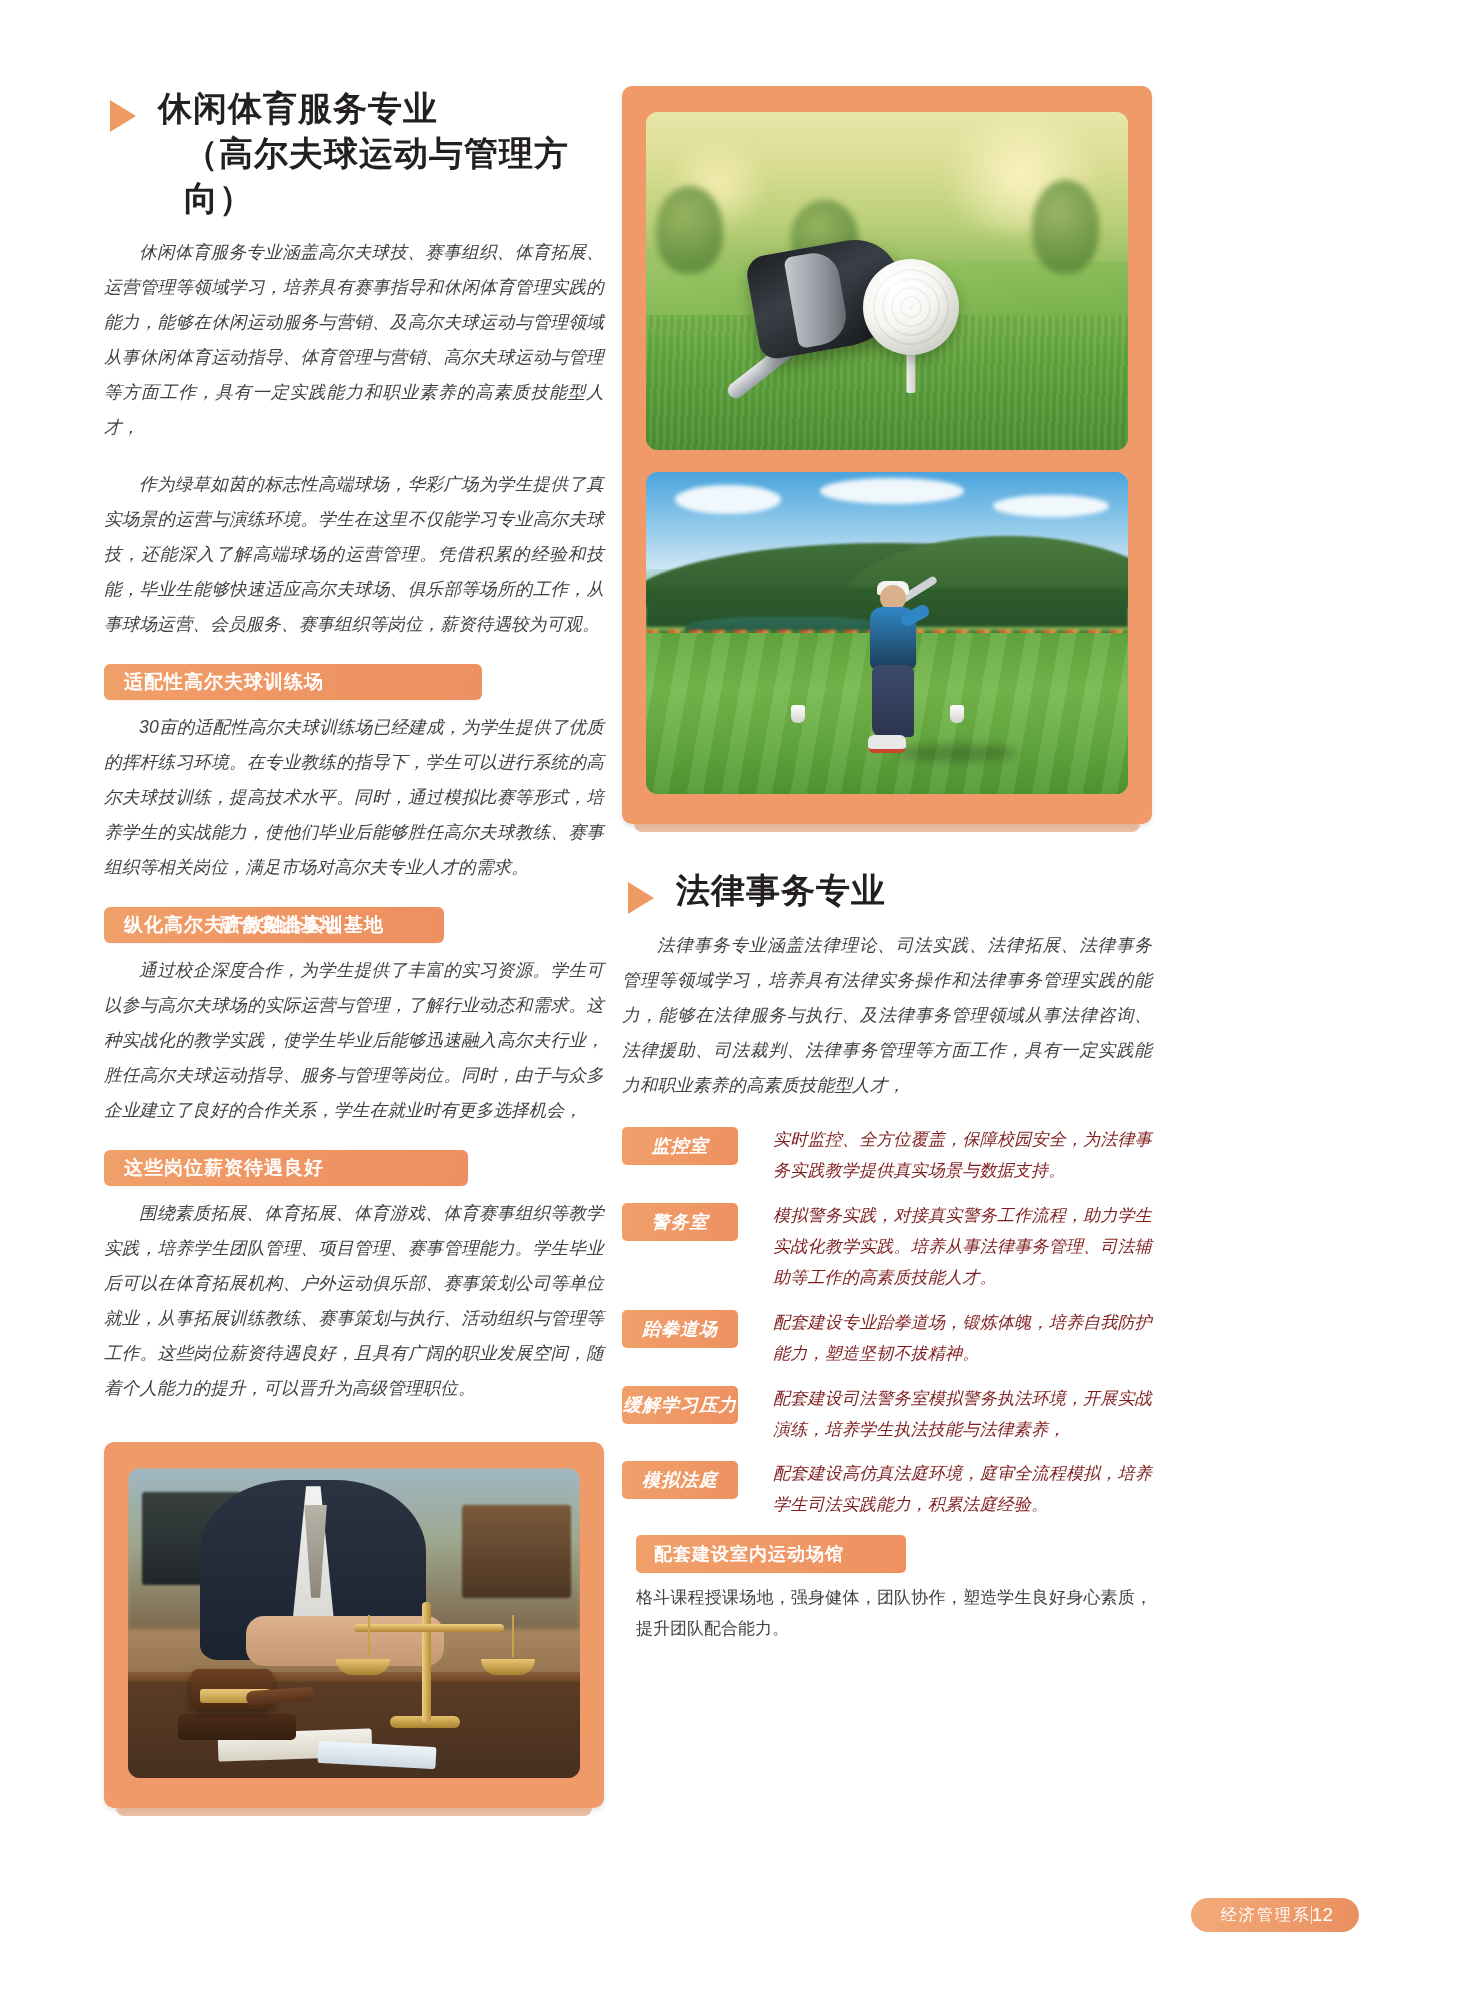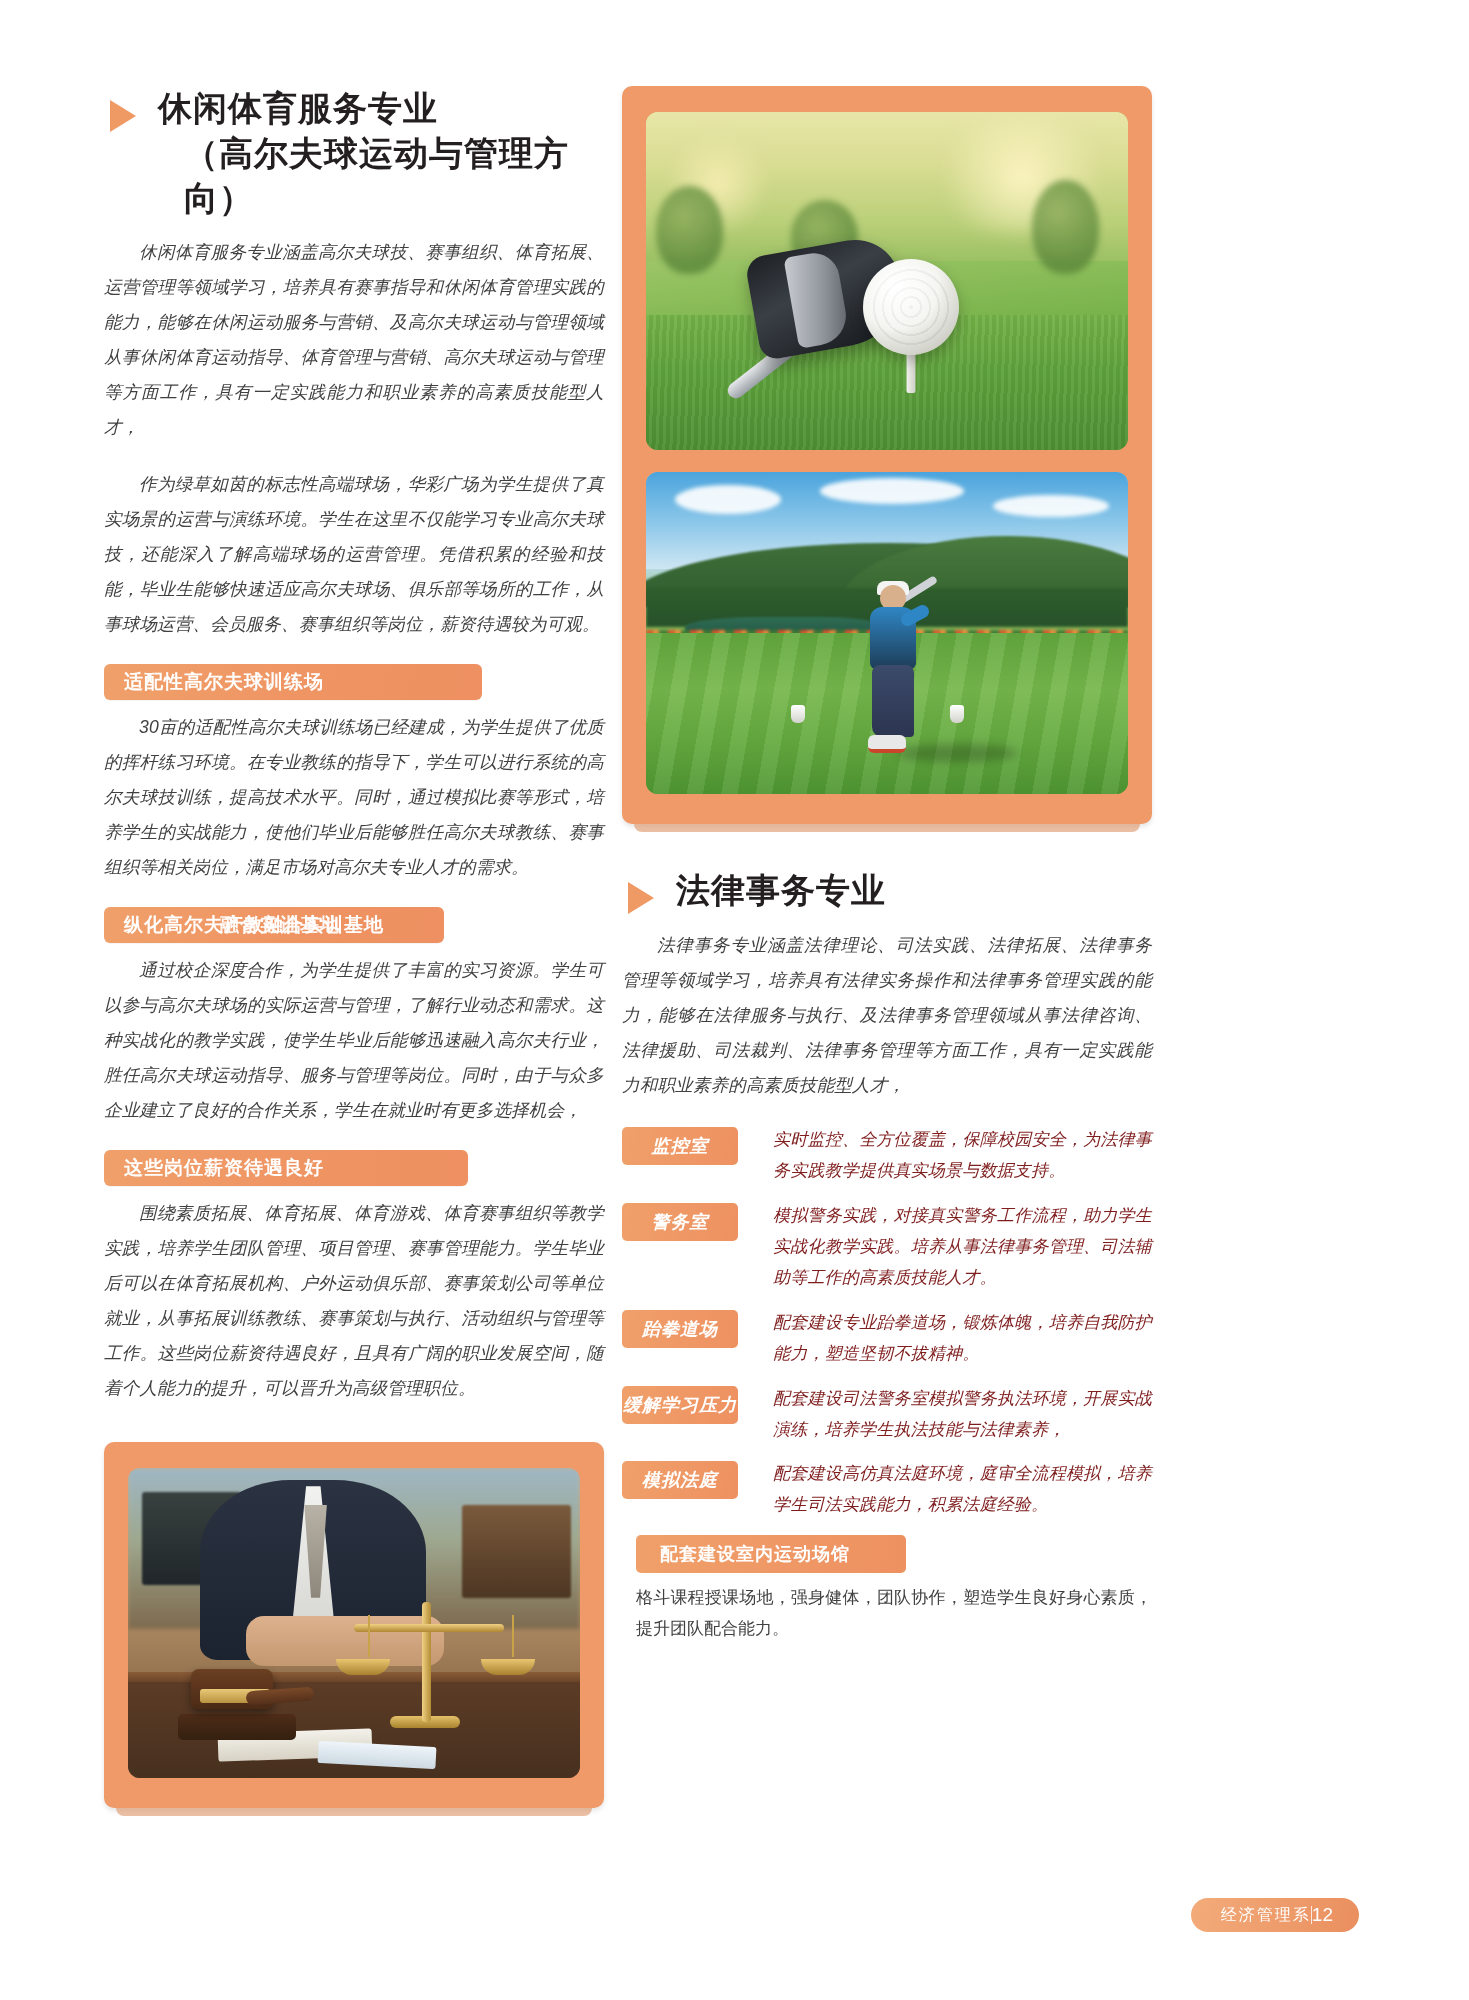--- a/index.html
+++ b/index.html
@@ -182,21 +182,21 @@
   .wide-tag {
     width: 270px;
     height: 38px;
     border-radius: 5px;
     background: linear-gradient(100deg, #f0a06a 0%, #ee9161 100%);
     color: #ffffff;
     font-size: 18px;
     font-weight: bold;
     display: flex;
     align-items: center;
-    padding-left: 24px;
+    padding-left: 18px;
     letter-spacing: 1px;
     box-sizing: border-box;
     margin: 10px 12px 10px 14px;
   }
   .wide-desc {
     font-size: 17px;
     line-height: 1.82;
     color: #404040;
     margin-left: 14px;
     text-align: justify;

